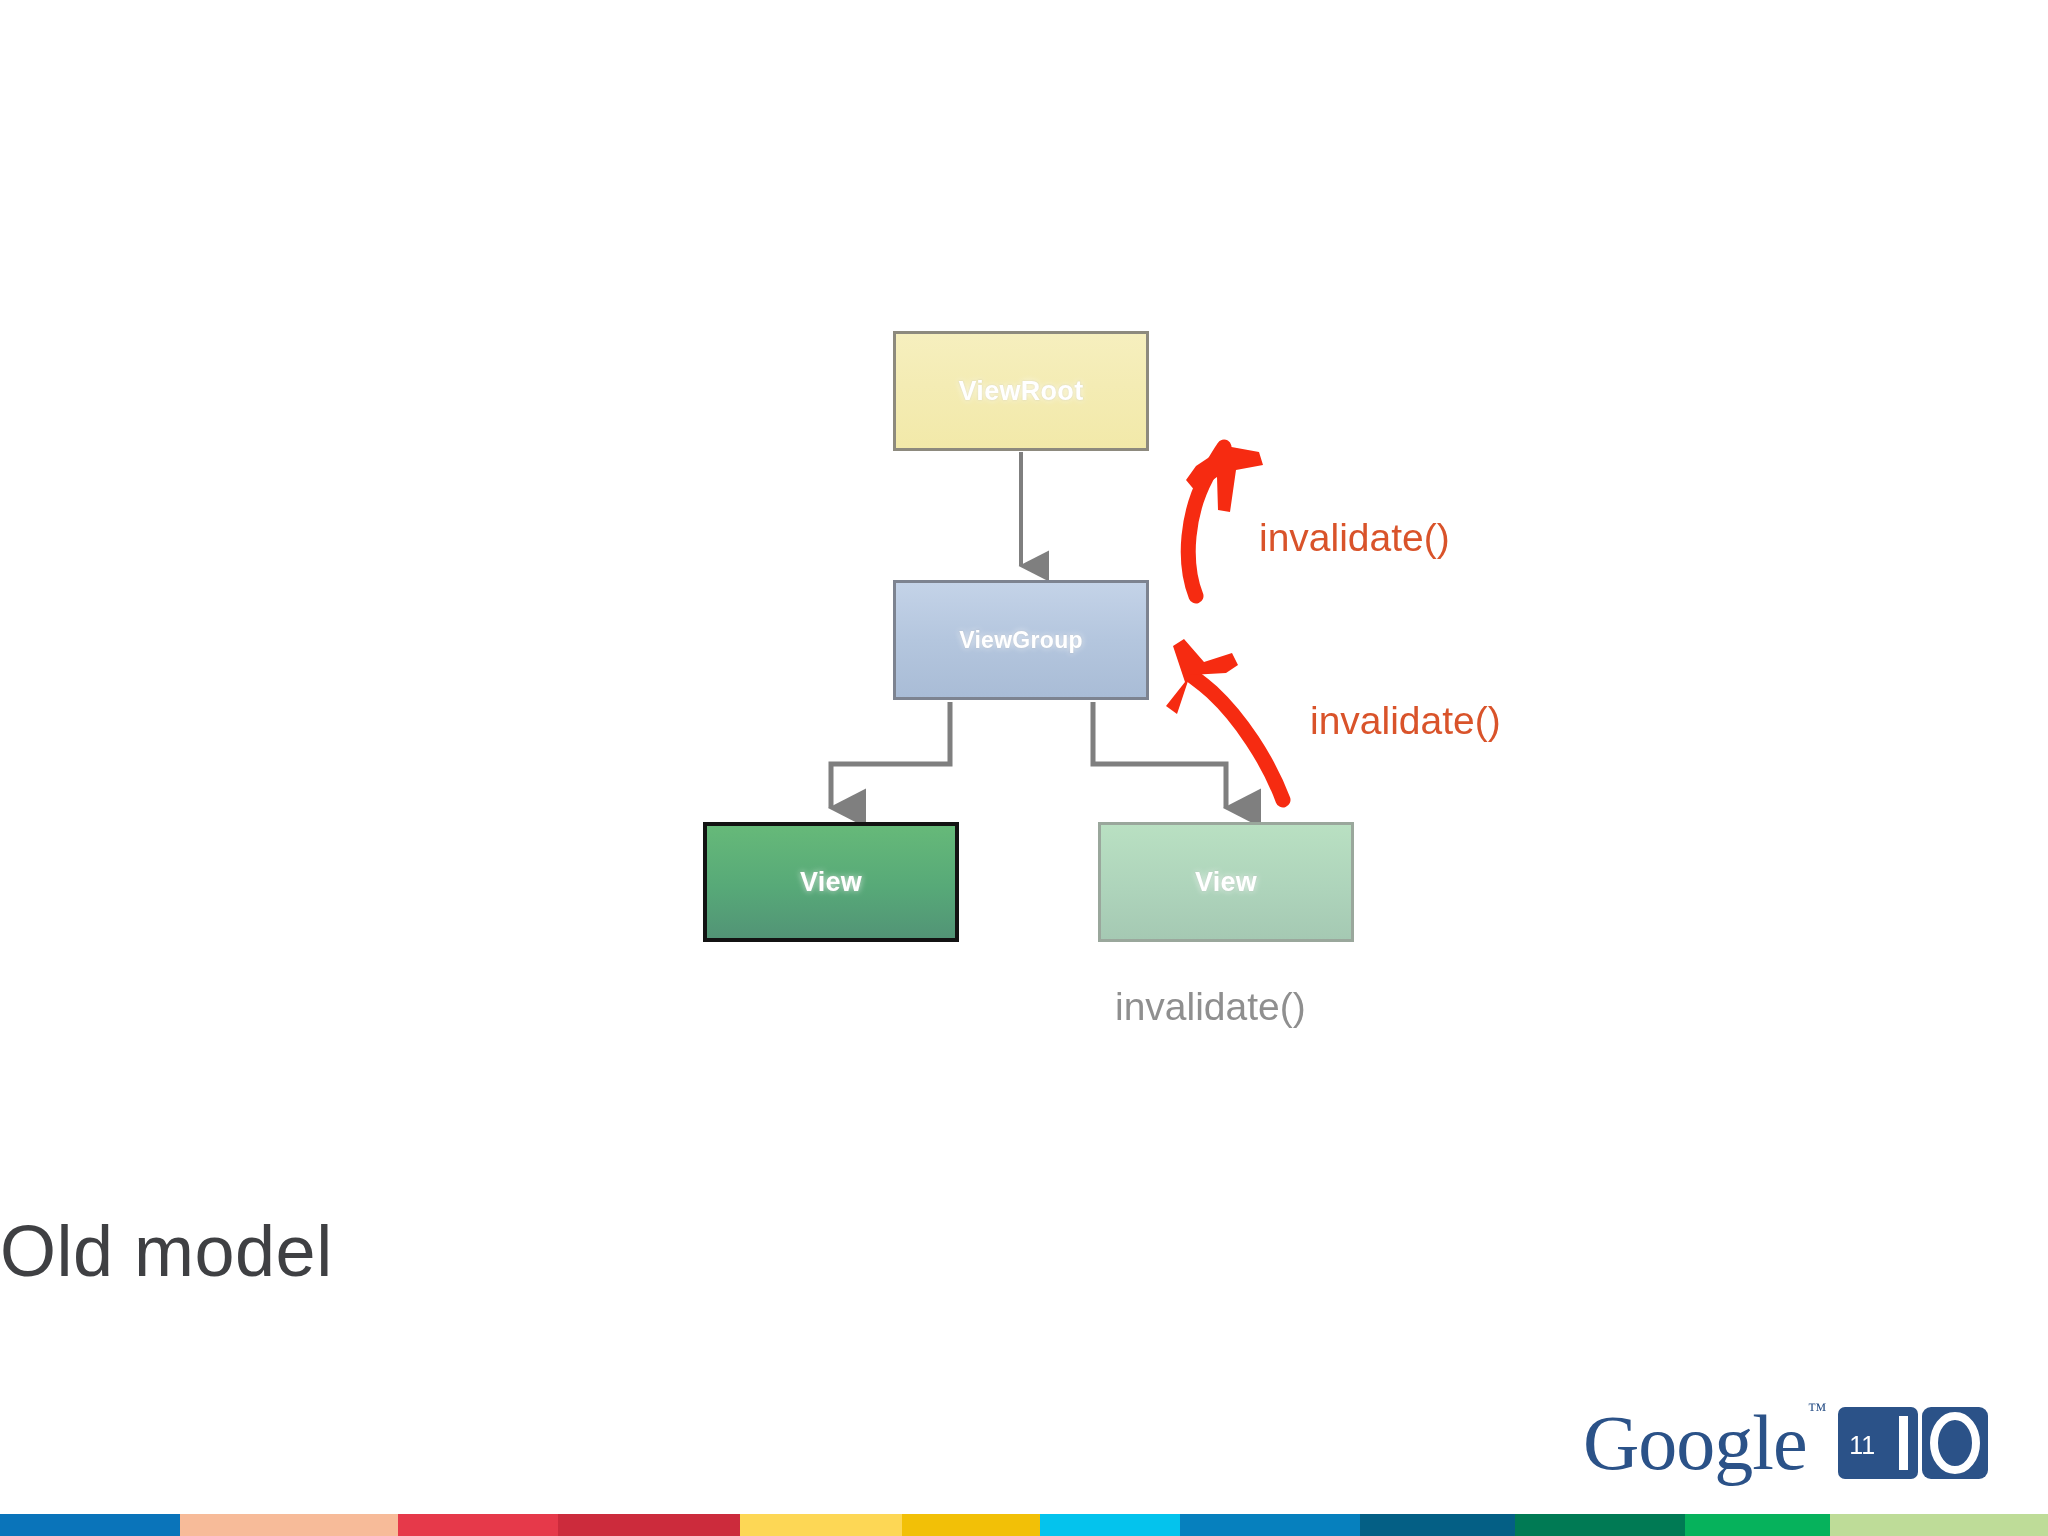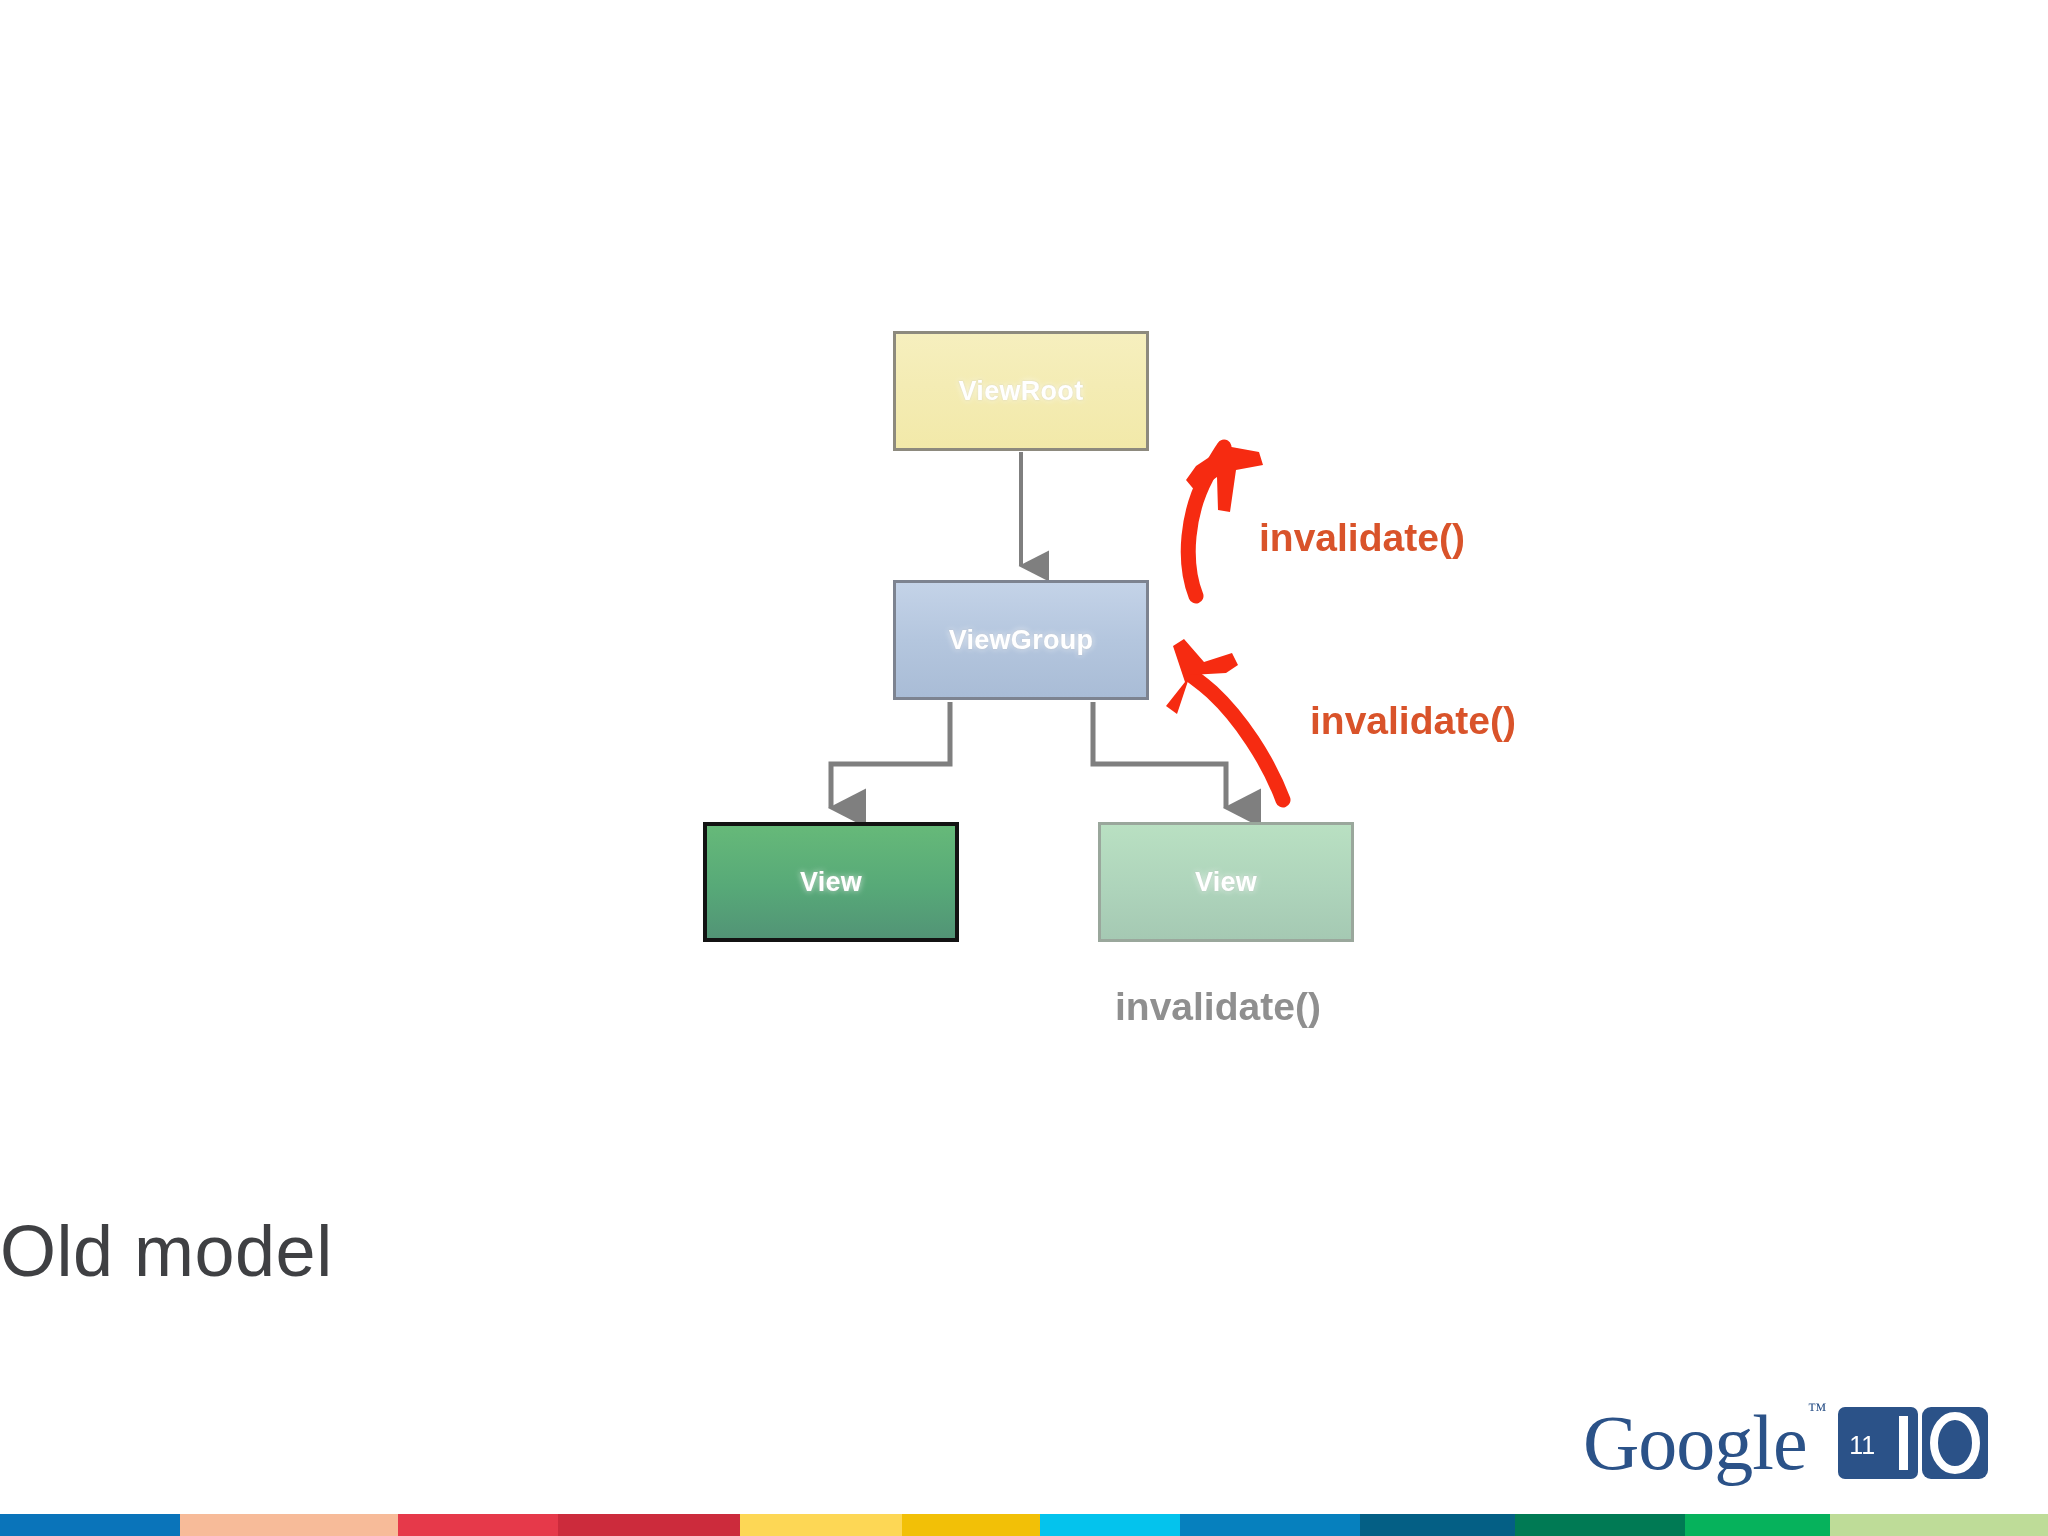--- a/index.html
+++ b/index.html
@@ -43,21 +43,21 @@
     font-size: 27px;
   }
 
   #node-viewgroup {
     left: 893px;
     top: 580px;
     width: 256px;
     height: 120px;
     border: 3px solid #7d8390;
     background: linear-gradient(180deg, #c4d3e8 0%, #b4c6de 50%, #a9bcd6 100%);
-    font-size: 27px;
+    font-size: 23px;
   }
 
   #node-view-left {
     left: 703px;
     top: 822px;
     width: 256px;
     height: 120px;
     border: 4px solid #131313;
     background: linear-gradient(180deg, #66b979 0%, #57a978 55%, #529476 100%);
     font-size: 27px;
@@ -80,21 +80,21 @@
     top: 0;
     width: 2048px;
     height: 1536px;
     pointer-events: none;
   }
 
   
   .call-label {
     position: absolute;
     white-space: nowrap;
-    font-weight: bold;
+    font-weight: normal;
   }
   #label-invalidate-1 {
     left: 1259px;
     top: 516px;
     font-size: 39px;
     color: #d9532a;
   }
   #label-invalidate-2 {
     left: 1310px;
     top: 699px;

